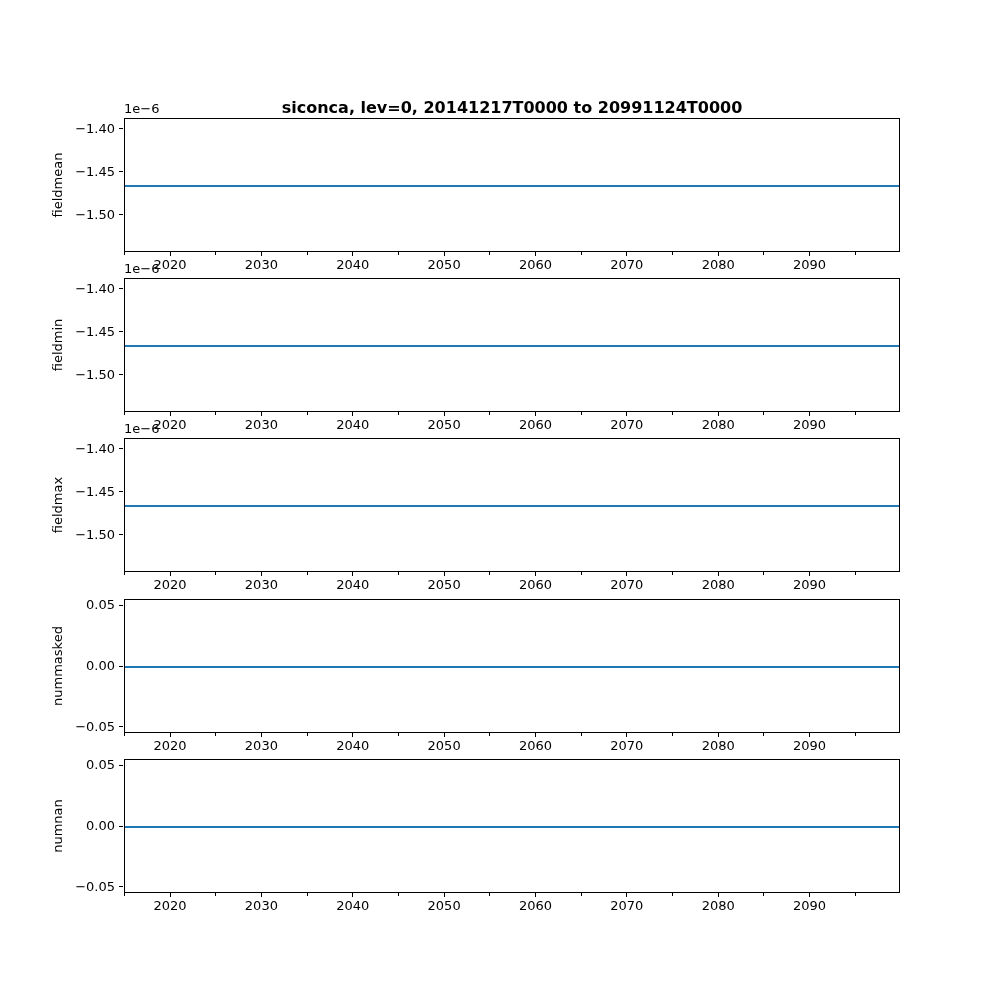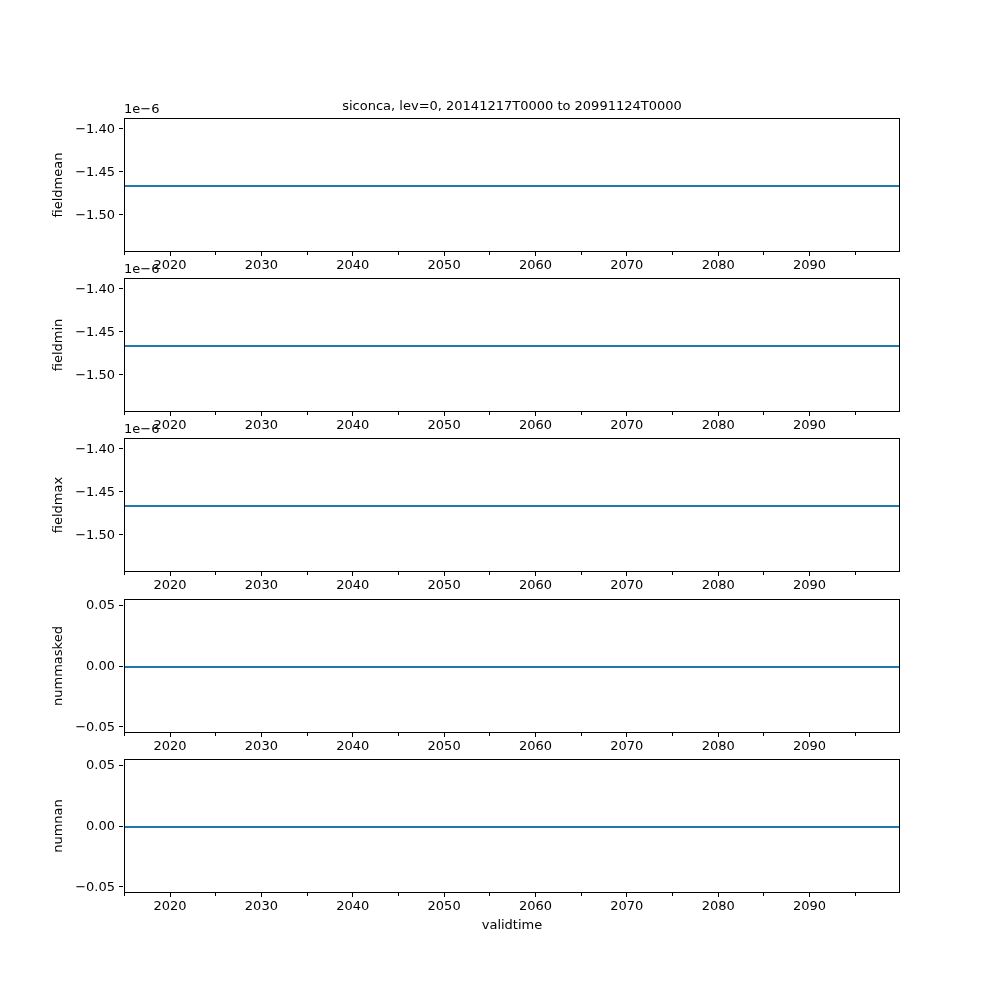--- a/index.html
+++ b/index.html
@@ -1,21 +1,21 @@
 <!DOCTYPE html>
 <html><head>
 <meta charset="utf-8">
 <style>
   html,body{margin:0;padding:0;background:#fff;}
   .fig{
     position:relative;width:1000px;height:1000px;background:#ffffff;
     font-family:"DejaVu Sans","Liberation Sans",sans-serif;color:#000;
     overflow:hidden;
   }
-  .title{position:absolute;font-size:13px;text-align:center;white-space:nowrap;}
+  .title{position:absolute;font-size:16px;text-align:center;white-space:nowrap;font-weight:bold;}
   .xlabel{position:absolute;font-size:13px;text-align:center;}
   .axes{position:absolute;border:1px solid #000;background:#fff;box-sizing:border-box;}
   .dline{position:absolute;left:0;right:0;}
   .tick{position:absolute;background:#000;}
   .tlabel{position:absolute;font-size:13px;line-height:16px;white-space:nowrap;}
   .ylab{position:absolute;font-size:13px;white-space:nowrap;
         transform:translate(-50%,-50%) rotate(-90deg);transform-origin:center center;}
   .offset{position:absolute;font-size:13px;white-space:nowrap;}
 </style>
 </head>
@@ -196,14 +196,13 @@
       <div class="tick" style="left: 215.224px; top: 893px; width: 1px; height: 2.5px;"></div>
       <div class="tick" style="left: 306.583px; top: 893px; width: 1px; height: 2.5px;"></div>
       <div class="tick" style="left: 397.941px; top: 893px; width: 1px; height: 2.5px;"></div>
       <div class="tick" style="left: 489.3px; top: 893px; width: 1px; height: 2.5px;"></div>
       <div class="tick" style="left: 580.658px; top: 893px; width: 1px; height: 2.5px;"></div>
       <div class="tick" style="left: 672.017px; top: 893px; width: 1px; height: 2.5px;"></div>
       <div class="tick" style="left: 763.376px; top: 893px; width: 1px; height: 2.5px;"></div>
       <div class="tick" style="left: 854.734px; top: 893px; width: 1px; height: 2.5px;"></div>
       <div class="ylab" style="left: 57px; top: 826px;">numnan</div>
     </div>
-  <div class="xlabel" id="x-axis-label" style="left: 124px; width: 776px; top: 917px;">validtime</div>
 </div>
 
 </body></html>

